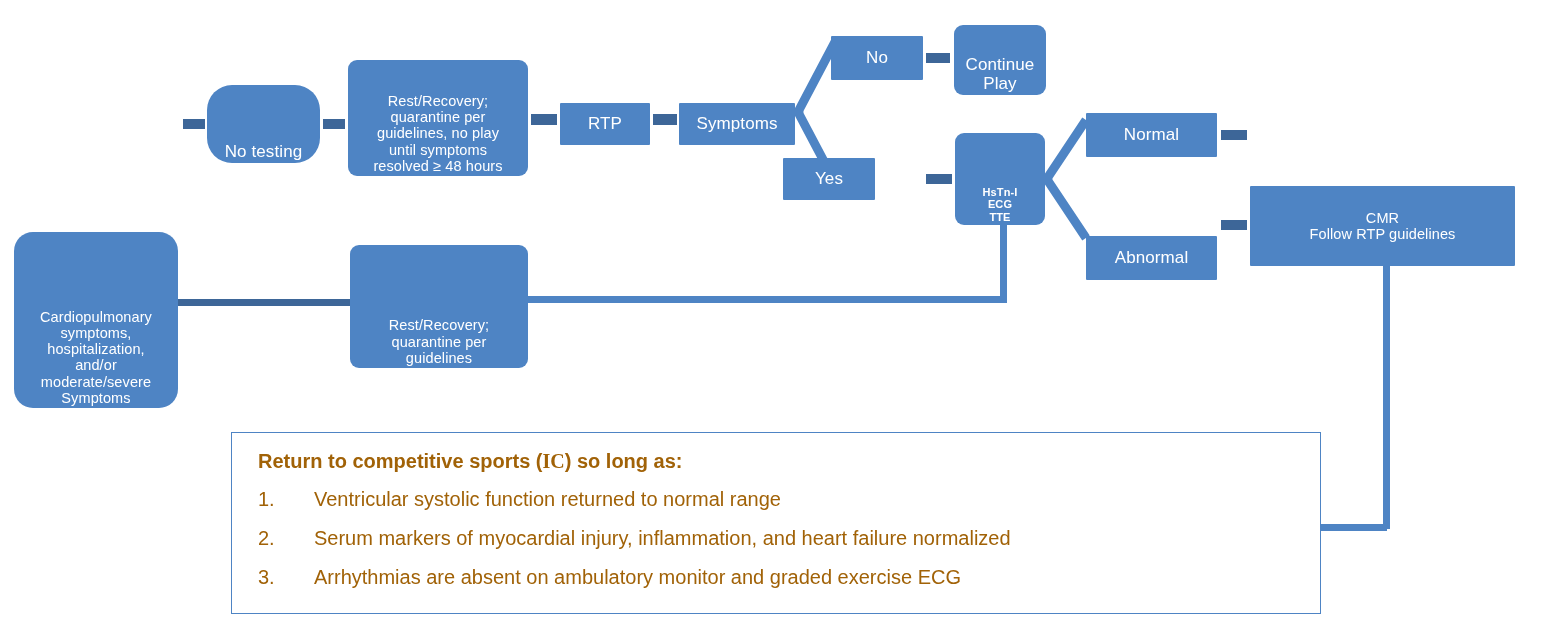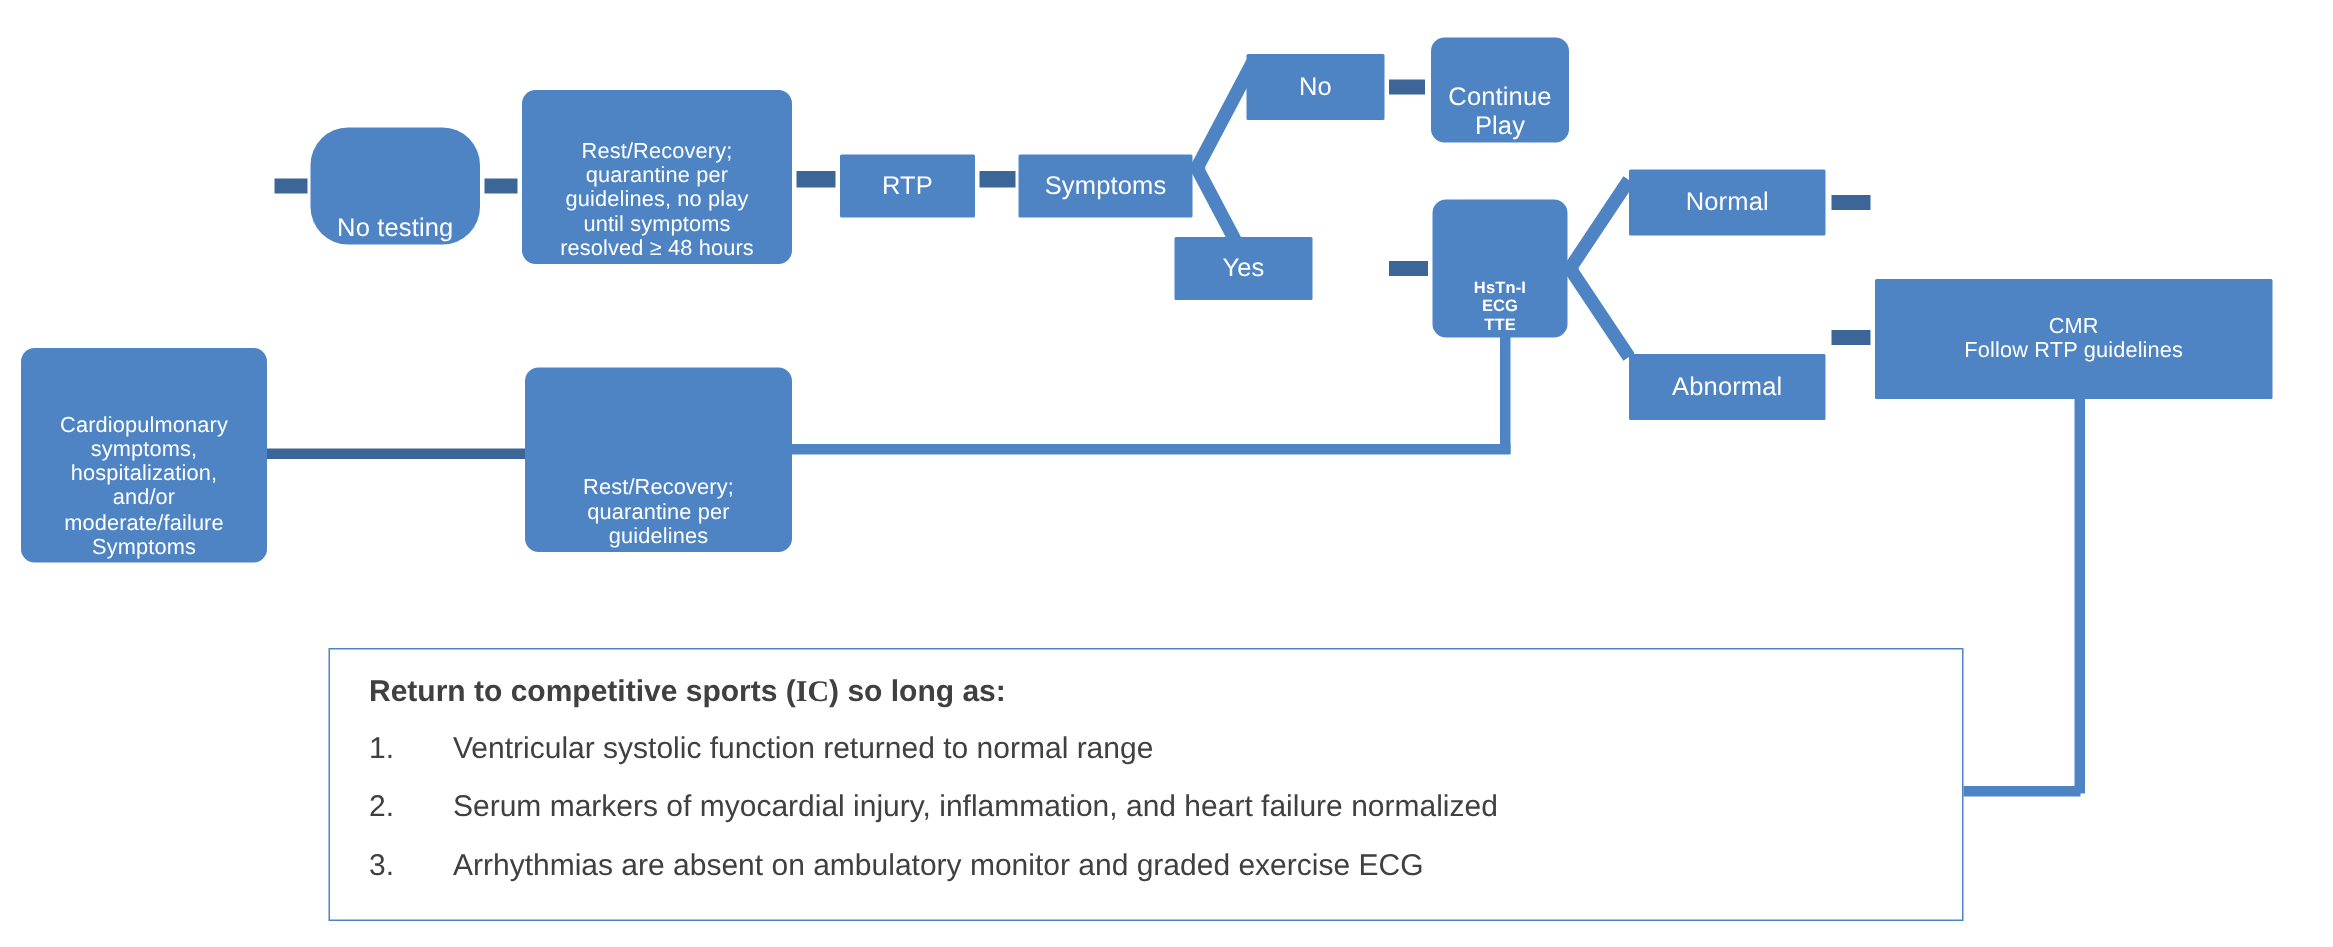--- a/index.html
+++ b/index.html
@@ -44,21 +44,22 @@
   
   .chev{position:absolute;}
   .chev svg{display:block;overflow:visible;}
 
   
   #criteria{
     position:absolute;
     box-sizing:border-box;
     border:1.6px solid #4E84C4;
     background:#ffffff;
-    color:#404040;
+    color:#a16207;
+    margin-left:12px;
   }
   #criteria .heading{
     position:absolute;
     font-weight:bold;
     white-space:nowrap;
   }
   #criteria .heading .serif{font-family:"Liberation Serif","DejaVu Serif",serif;font-weight:bold;}
   .crit-row{
     position:absolute;
     display:flex;
@@ -155,27 +156,27 @@
 
   <div class="stub" style="left:1221px;top:220px;width:26px;height:10px;"></div>
 
   <div class="node sq" style="left:1250px;top:186px;width:265px;height:80px;font-size:14.5px;">
     <span>
       <span>CMR</span><br>
       <span>Follow RTP guidelines</span>
     </span>
   </div>
 
-  <div class="node rounded" style="left:14px;top:232px;width:164px;height:143px;font-size:14.5px;">
+  <div class="node rounded" style="left:14px;top:232px;width:164px;height:176px;font-size:14.5px;border-radius:19px;">
     <span>
       <span>Cardiopulmonary</span><br>
       <span>symptoms,</span><br>
       <span>hospitalization,</span><br>
       <span>and/or</span><br>
-      <span>moderate/failure</span><br>
+      <span>moderate/severe</span><br>
       <span>Symptoms</span>
     </span>
   </div>
 
   <div class="route" style="left:178px;top:299px;width:172px;height:7px;background:#3D6698;"></div>
 
   <div class="node rounded" style="left:350px;top:245px;width:178px;height:123px;font-size:14.5px;">
     <span>
       <span>Rest/Recovery;</span><br>
       <span>quarantine per</span><br>

